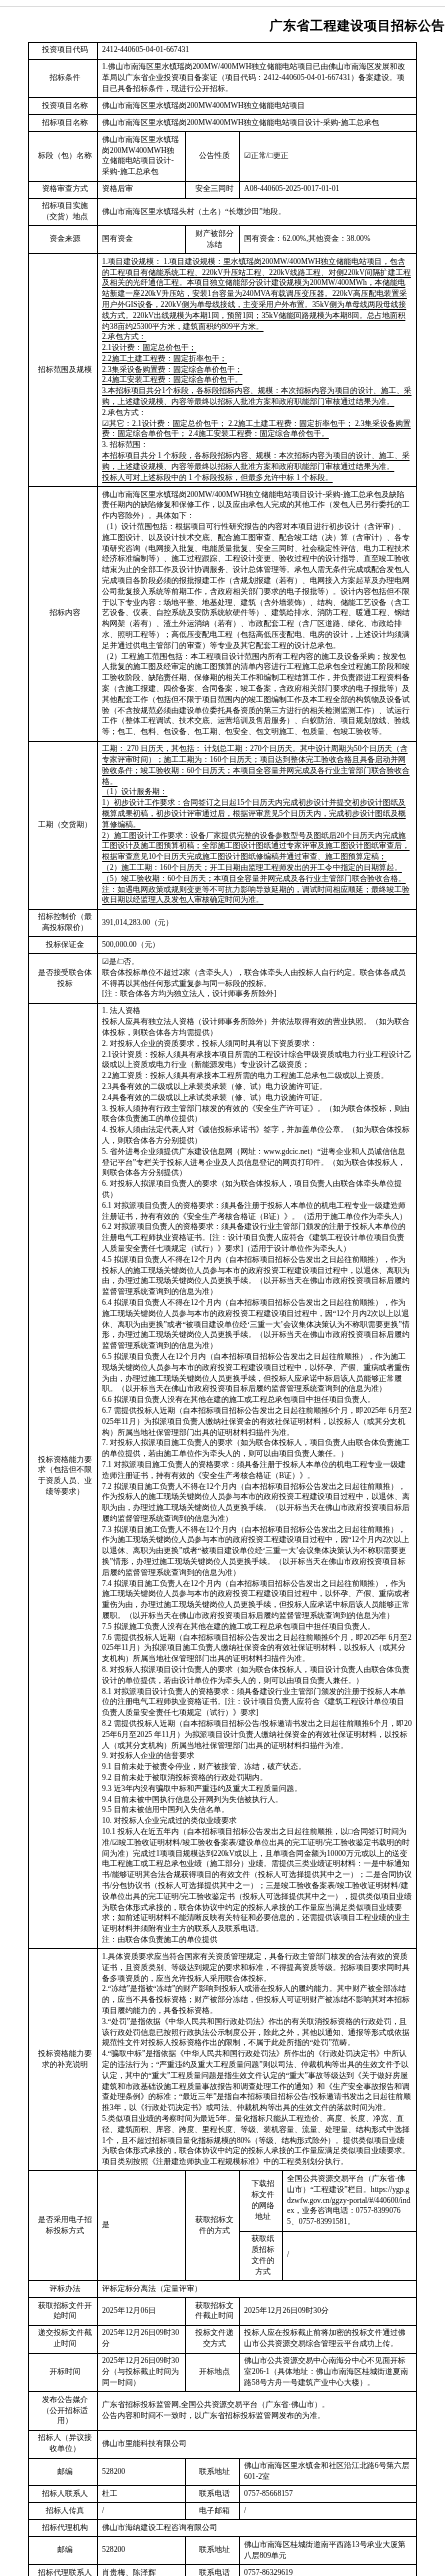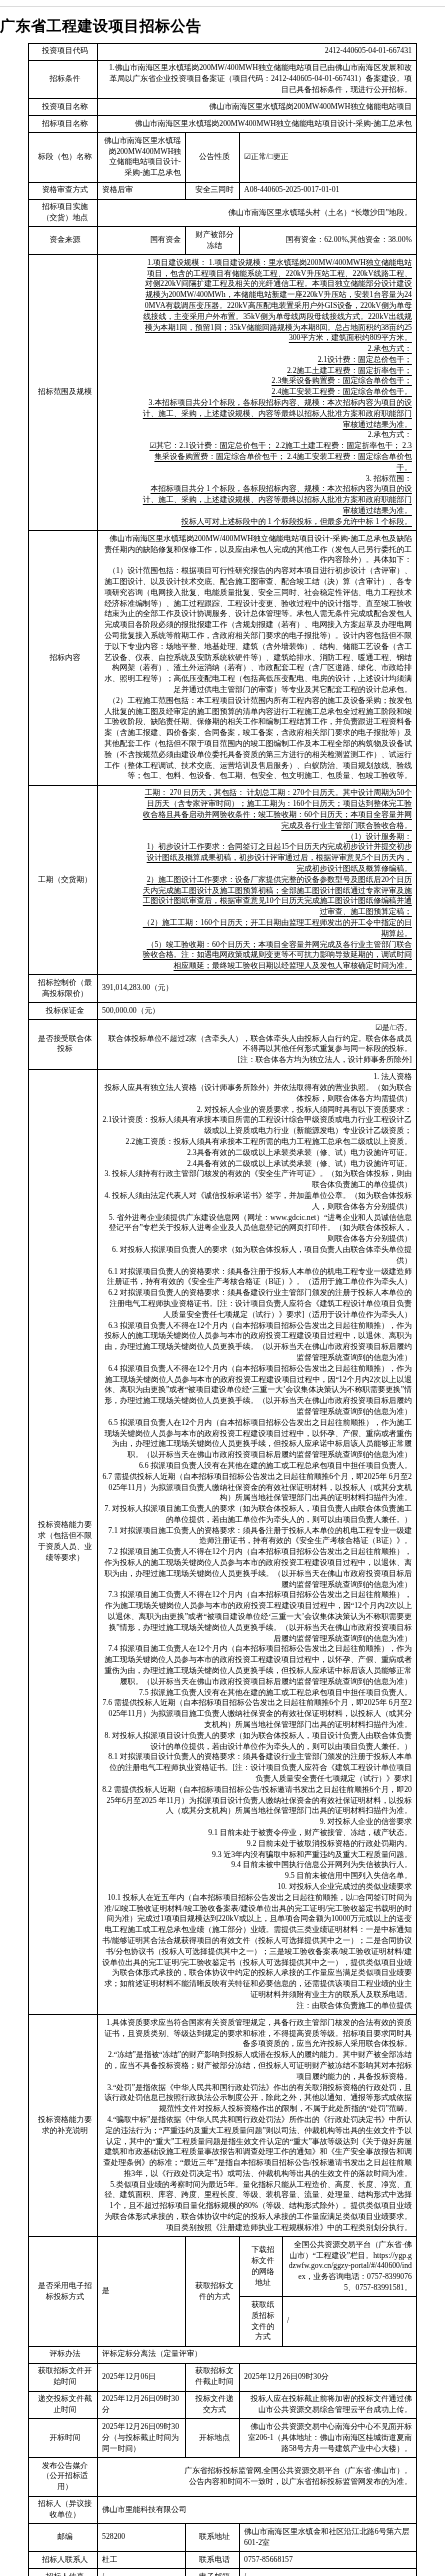--- a/index.html
+++ b/index.html
@@ -1,25 +1,25 @@
 <!DOCTYPE html>
 <html style="font-size:8.2px"><head>
 <meta charset="utf-8">
 <style>
   html,body{margin:0;padding:0;background:#ffffff;}
   body{width:445px;font-family:"Liberation Serif","DejaVu Serif",serif;color:#000;}
   .page{padding-bottom:24px;}
   .top-rule{border-top:0.5px solid #dcdcdc;height:0;margin-top:6.2px;}
-  .title{text-align:left;font-size:15px;font-weight:bold;margin:10.3px 0 6.2px 0;letter-spacing:0.5px;}
+  .title{text-align:right;font-size:13px;font-weight:bold;margin:10.3px 0 6.2px 0;letter-spacing:0.5px;}
   table{border-collapse:collapse;width:389px;margin:0 auto;table-layout:fixed;}
   td{border:0.5px solid #000;padding:2.6px 4.1px;font-size:7.7px;line-height:10.8px;vertical-align:middle;word-break:break-all;}
   td.lbl{text-align:center;padding-left:8px;}
   td p{margin:0;}
-  .u{text-decoration:underline;text-underline-offset:1.5px;margin-left:40px;}
-  .left{text-align:right;}
+  .u{text-decoration:underline;text-underline-offset:1.5px;}
+  .left{text-align:left;}
   .center{text-align:left;}
 </style>
 </head>
 <body>
 
 <div class="page">
   <div class="top-rule"></div>
   <h1 class="title">广东省工程建设项目招标公告</h1>
   <table>
     <colgroup>
@@ -143,21 +143,21 @@
             <p>2.1设计资质：投标人须具有承接本项目所需的工程设计综合甲级资质或电力行业工程设计乙级或以上资质或电力行业（新能源发电）专业设计乙级资质；</p>
             <p>2.2施工资质：投标人须具有承接本工程所需的电力工程施工总承包二级或以上资质。</p>
             <p>2.3具备有效的二级或以上承装类承装（修、试）电力设施许可证。</p>
             <p>2.4具备有效的二级或以上承试类承装（修、试）电力设施许可证。</p>
             <p>3. 投标人须持有行政主管部门核发的有效的《安全生产许可证》。（如为联合体投标，则由联合体负责施工的单位提供）</p>
             <p>4. 投标人须由法定代表人对《诚信投标承诺书》签字，并加盖单位公章。（如为联合体投标人，则联合体各方分别提供）</p>
             <p>5. 省外进粤企业须提供广东建设信息网（网址：www.gdcic.net）“进粤企业和人员诚信信息登记平台”专栏关于投标人进粤企业及人员信息登记的网页打印件。（如为联合体投标人，则联合体各方分别提供）</p>
             <p>6. 对投标人拟派项目负责人的要求（如为联合体投标人，项目负责人由联合体牵头单位提供）</p>
             <p>6.1 对拟派项目负责人的资格要求：须具备注册于投标人本单位的机电工程专业一级建造师注册证书，持有有效的《安全生产考核合格证（B证）》。（适用于施工单位作为牵头人）</p>
             <p>6.2 对拟派项目负责人的资格要求：须具备建设行业主管部门颁发的注册于投标人本单位的注册电气工程师执业资格证书。[注：设计项目负责人应符合《建筑工程设计单位项目负责人质量安全责任七项规定（试行）》要求]（适用于设计单位作为牵头人）</p>
-            <p>6.3 拟派项目负责人不得在12个月内（自本招标项目招标公告发出之日起往前顺推），作为投标人的施工现场关键岗位人员参与本市的政府投资工程建设项目过程中，以退休、离职为由，办理过施工现场关键岗位人员更换手续。（以开标当天在佛山市政府投资项目标后履约监督管理系统查询到的信息为准）</p>
+            <p>4.5 拟派项目负责人不得在12个月内（自本招标项目招标公告发出之日起往前顺推），作为投标人的施工现场关键岗位人员参与本市的政府投资工程建设项目过程中，以退休、离职为由，办理过施工现场关键岗位人员更换手续。（以开标当天在佛山市政府投资项目标后履约监督管理系统查询到的信息为准）</p>
             <p>6.4 拟派项目负责人不得在12个月内（自本招标项目招标公告发出之日起往前顺推），作为施工现场关键岗位人员参与本市的政府投资工程建设项目过程中，因“12个月内2次以上以退休、离职为由更换”或者“被项目建设单位经‘三重一大’会议集体决策认为不称职需要更换”情形，办理过施工现场关键岗位人员更换手续。（以开标当天在佛山市政府投资项目标后履约监督管理系统查询到的信息为准）</p>
             <p>6.5 拟派项目负责人在12个月内（自本招标项目招标公告发出之日起往前顺推），作为施工现场关键岗位人员参与本市的政府投资工程建设项目过程中，以怀孕、产假、重病或者重伤为由，办理过施工现场关键岗位人员更换手续，但投标人应承诺中标后该人员能够正常履职。（以开标当天在佛山市政府投资项目标后履约监督管理系统查询到的信息为准）</p>
             <p>6.6 拟派项目负责人没有在其他在建的施工或工程总承包项目中担任项目负责人。</p>
             <p>6.7 需提供投标人近期（自本招标项目招标公告发出之日起往前顺推6个月，即2025年 6月至2025年11月）为拟派项目负责人缴纳社保资金的有效社保证明材料，以投标人（或其分支机构）所属当地社保管理部门出具的证明材料扫描件为准。</p>
             <p>7. 对投标人拟派项目施工负责人的要求（如为联合体投标人，项目负责人由联合体负责施工的单位提供，若由施工单位作为牵头人的，则可以由项目负责人兼任。）</p>
             <p>7.1 对拟派项目施工负责人的资格要求：须具备注册于投标人本单位的机电工程专业一级建造师注册证书，持有有效的《安全生产考核合格证（B证）》。</p>
             <p>7.2 拟派项目施工负责人不得在12个月内（自本招标项目招标公告发出之日起往前顺推），作为投标人的施工现场关键岗位人员参与本市的政府投资工程建设项目过程中，以退休、离职为由，办理过施工现场关键岗位人员更换手续。（以开标当天在佛山市政府投资项目标后履约监督管理系统查询到的信息为准）</p>
             <p>7.3 拟派项目施工负责人不得在12个月内（自本招标项目招标公告发出之日起往前顺推），作为施工现场关键岗位人员参与本市的政府投资工程建设项目过程中，因“12个月内2次以上以退休、离职为由更换”或者“被项目建设单位经‘三重一大’会议集体决策认为不称职需要更换”情形，办理过施工现场关键岗位人员更换手续。（以开标当天在佛山市政府投资项目标后履约监督管理系统查询到的信息为准）</p>
             <p>7.4 拟派项目施工负责人在12个月内（自本招标项目招标公告发出之日起往前顺推），作为施工现场关键岗位人员参与本市的政府投资工程建设项目过程中，以怀孕、产假、重病或者重伤为由，办理过施工现场关键岗位人员更换手续，但投标人应承诺中标后该人员能够正常履职。（以开标当天在佛山市政府投资项目标后履约监督管理系统查询到的信息为准）</p>
             <p>7.5 拟派施工负责人没有在其他在建的施工或工程总承包项目中担任项目负责人。</p>

